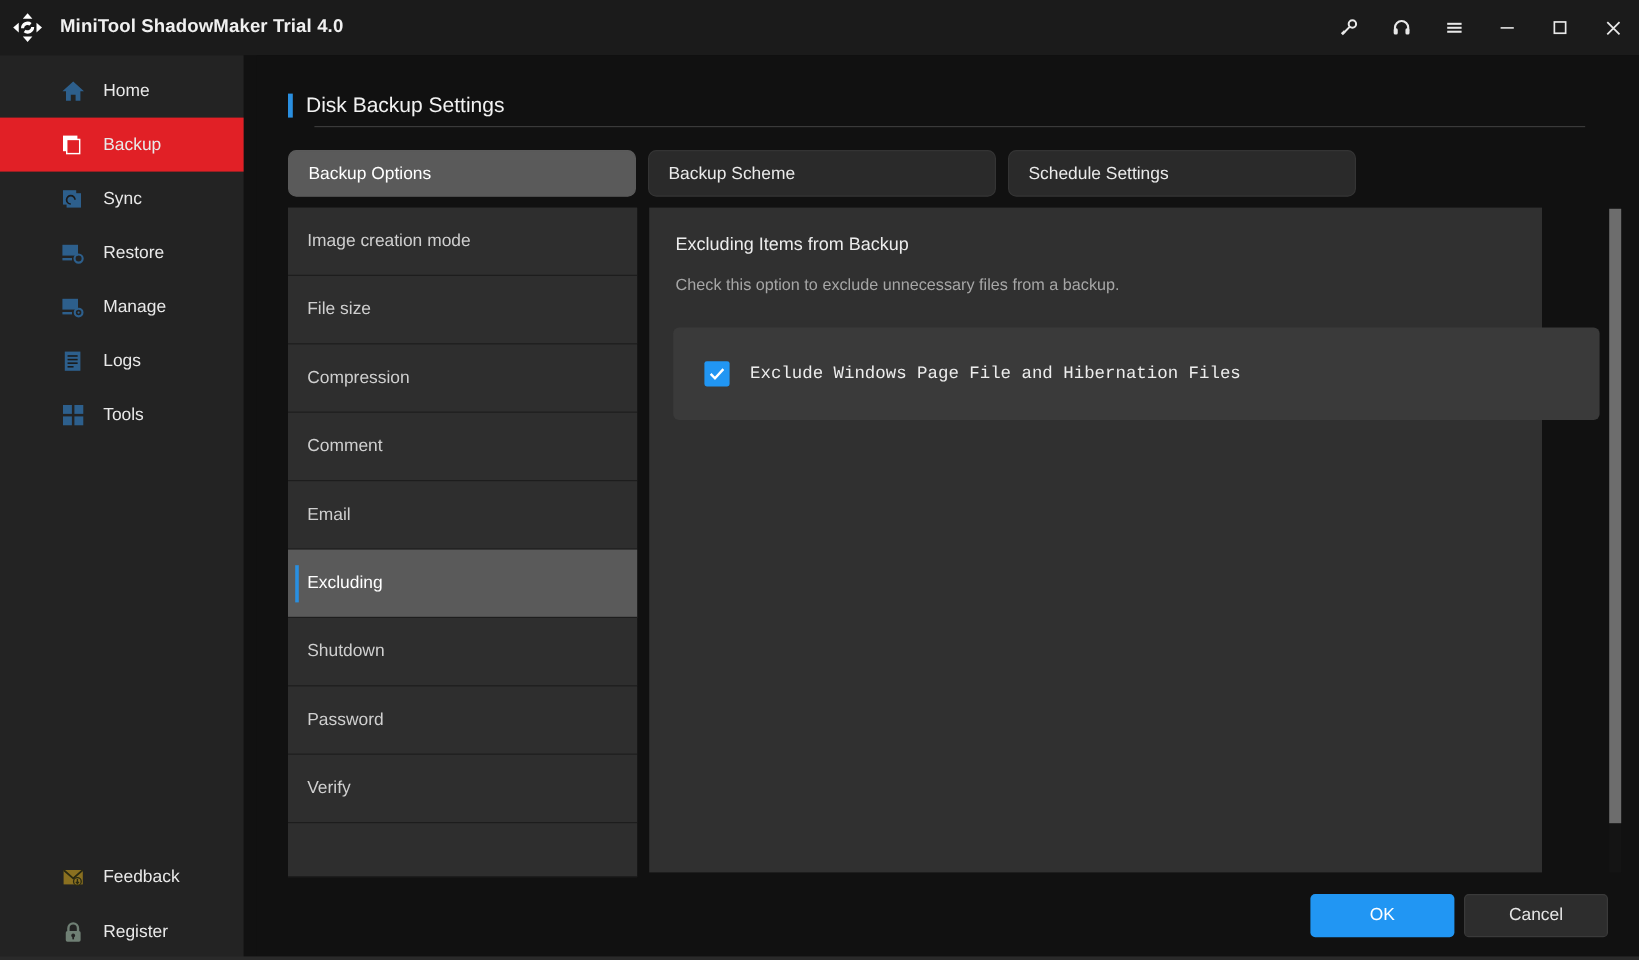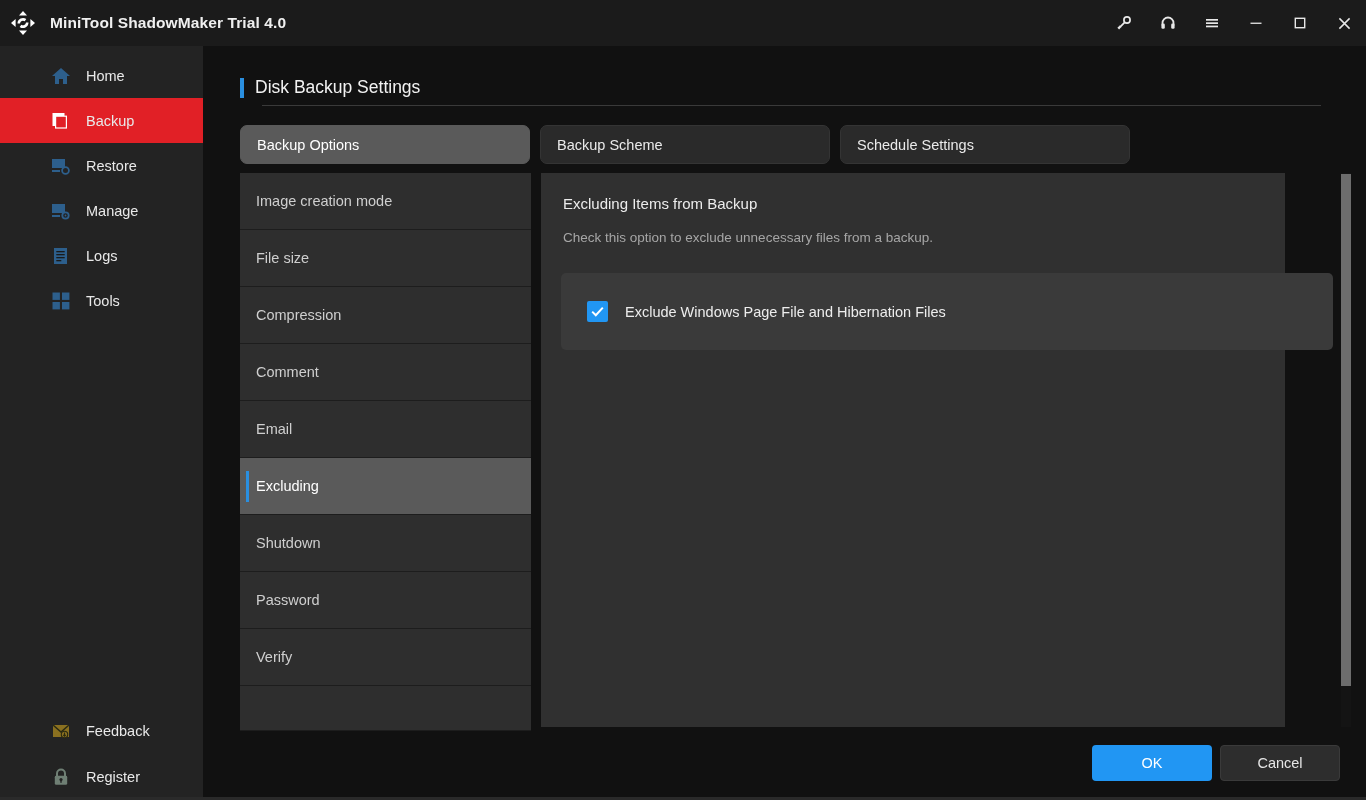--- a/index.html
+++ b/index.html
@@ -161,20 +161,21 @@
     font-size: 13.5px;
     padding: 18px 0 0 22px;
   }
   .check-card {
     position: absolute; top: 100px; left: 20px;
     width: 772px; height: 77px;
     background: #3a3a3a;
     border-radius: 5px;
     display: flex; align-items: center;
     padding-left: 26px;
+    font-family: Liberation Mono, monospace;
   }
   .checkbox {
     width: 21px; height: 21px;
     background: #2196f3;
     border-radius: 2px;
     display: flex; align-items: center; justify-content: center;
     flex: 0 0 21px;
     margin-right: 17px;
   }
   .check-label {
@@ -285,20 +286,30 @@
     <span class="nav-ico">
       <svg width="20" height="20" viewBox="0 0 20 20">
         <rect x="1.5" y="2" width="12" height="13" fill="#ffffff"></rect>
         <rect x="4" y="4.6" width="12" height="13" fill="#ffffff"></rect>
         <rect x="5.2" y="5.8" width="9.6" height="10.6" fill="#e12026"></rect>
       </svg>
     </span>
     <span>Backup</span>
   </div>
 
+  <div class="nav-item">
+    <span class="nav-ico">
+      <svg width="20" height="20" viewBox="0 0 20 20">
+        <rect x="1.5" y="2.5" width="11" height="12" fill="#2d5f8c"></rect>
+        <rect x="4.5" y="5" width="12" height="12" fill="#2d5f8c"></rect>
+        <path d="M8 14 a3.5 3.5 0 1 1 3.5 -3.5" fill="none" stroke="#1a1a1a" stroke-width="1.4"></path>
+      </svg>
+    </span>
+    <span>Sync</span>
+  </div>
 
   <div class="nav-item">
     <span class="nav-ico">
       <svg width="20" height="20" viewBox="0 0 20 20">
         <rect x="1" y="3" width="13" height="9" fill="#2d5f8c"></rect>
         <rect x="1" y="14" width="8" height="2" fill="#2d5f8c"></rect>
         <circle cx="14.5" cy="14.5" r="3.4" fill="none" stroke="#2d5f8c" stroke-width="1.8"></circle>
       </svg>
     </span>
     <span>Restore</span>

